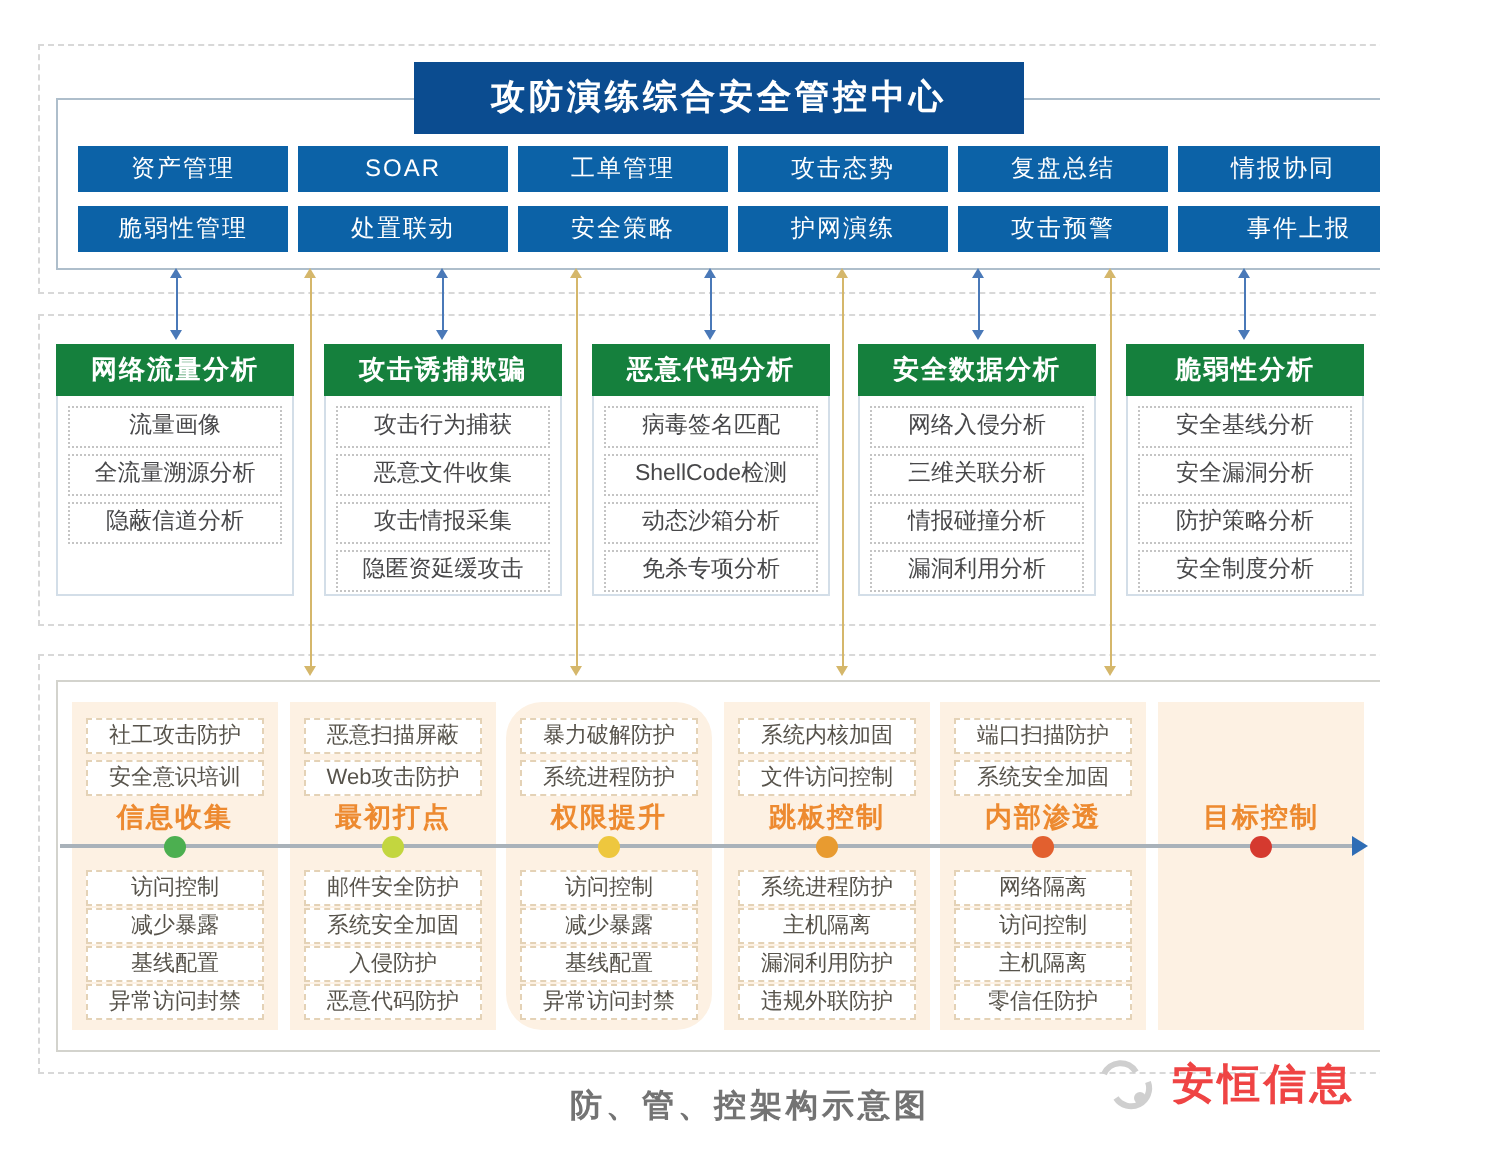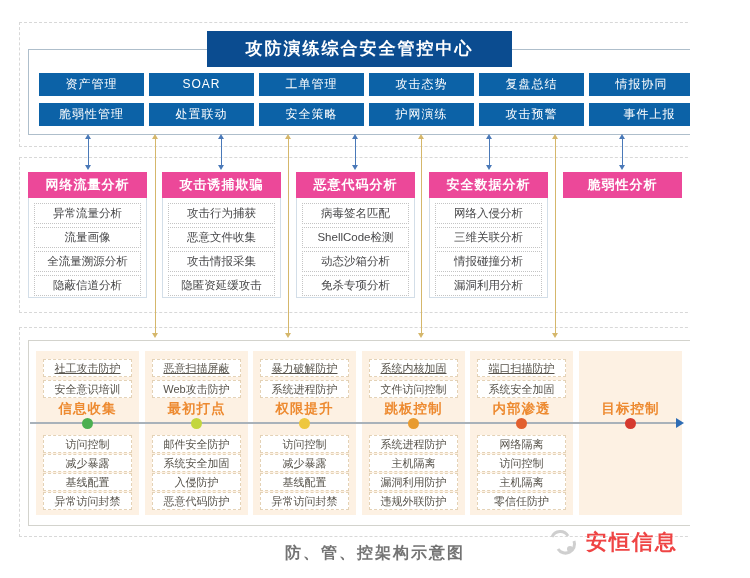--- a/index.html
+++ b/index.html
@@ -38,37 +38,37 @@
   .varrow.blue .hu { border-bottom:5px solid #4a79b8; }
   .varrow.blue .hd { border-top:5px solid #4a79b8; }
   .varrow.yellow .line { background:#d5b76b; }
   .varrow.yellow .hu { border-bottom:5px solid #d5b76b; }
   .varrow.yellow .hd { border-top:5px solid #d5b76b; }
   .varrow.b2 { top:134px; height:36px; }
   .varrow.y2 { top:134px; height:204px; }
 
   
   .acol { position:absolute; top:172px; width:119px; }
-  .acol .hdr { height:26px; background:#ec4899; color:#fff; font-size:13px; font-weight:bold;
+  .acol .hdr { height:26px; background:#15803d; color:#fff; font-size:13px; font-weight:bold;
                text-align:center; line-height:26px; letter-spacing:1px; }
   .acol .body { background:#fff; border:1px solid #d3dee8; border-top:none;
                 padding:5px 5px; display:flex; flex-direction:column; gap:3px; height:100px; }
   .acol .it { height:21px; line-height:19px; font-size:11.5px; color:#48484a; text-align:center;
               background:#fff; border:1px dotted #c4c4c4; }
 
   
   .control-box { position:absolute; left:28px; top:340px; width:664px; height:186px;
                  border:1px solid #d3d3cd; background:#fff; }
   .kpanel { position:absolute; top:351px; width:103px; height:164px; background:#fdf1e3; }
   .kpanel .kit { position:absolute; left:7px; right:7px; height:18px; background:#fff;
                  border:1px dashed #e4d2b6; font-size:11px; color:#57534b;
                  text-align:center; line-height:17px; }
   .kpanel .stage { position:absolute; left:0; right:0; top:49px; height:18px; text-align:center;
                    color:#ed8a30; font-size:13.5px; font-weight:bold; letter-spacing:1px; }
-  .kit.a1 { top:8px;text-decoration:underline; } .kit.a2 { top:29px; }
+  .kit.a1 { top:8px; } .kit.a2 { top:29px; }
   .kit.b1 { top:84px; } .kit.b2 { top:103px; } .kit.b3 { top:122px; } .kit.b4 { top:141px; }
 
   .timeline { position:absolute; left:30px; top:422px; width:648px; height:2px; background:#a9b2ba; }
   .tl-head { position:absolute; left:676px; top:418px; width:0; height:0;
              border-top:5px solid transparent; border-bottom:5px solid transparent;
              border-left:8px solid #2f6db5; }
   .dot { position:absolute; top:418px; width:11px; height:11px; border-radius:50%; }
 
   .caption { position:absolute; left:0; top:543px; width:750px; text-align:center;
              color:#737373; font-size:16px; font-weight:bold; letter-spacing:2px; }
@@ -146,21 +146,20 @@
     </div>
   <div class="varrow yellow y2" style="left:552px;">
       <span class="hu"></span>
       <span class="line"></span>
       <span class="hd"></span>
     </div>
 
   <div class="acol" style="left:28px;">
     <div class="hdr">网络流量分析</div>
     <div class="body">
-      <div class="it">异常流量分析</div>
       <div class="it">流量画像</div>
       <div class="it">全流量溯源分析</div>
       <div class="it">隐蔽信道分析</div>
     </div>
   </div>
   <div class="acol" style="left:162px;border-radius:10px;">
     <div class="hdr">攻击诱捕欺骗</div>
     <div class="body">
       <div class="it">攻击行为捕获</div>
       <div class="it">恶意文件收集</div>
@@ -181,20 +180,26 @@
     <div class="hdr">安全数据分析</div>
     <div class="body">
       <div class="it">网络入侵分析</div>
       <div class="it">三维关联分析</div>
       <div class="it">情报碰撞分析</div>
       <div class="it">漏洞利用分析</div>
     </div>
   </div>
   <div class="acol" style="left:563px;">
     <div class="hdr">脆弱性分析</div>
+    <div class="body">
+      <div class="it">安全基线分析</div>
+      <div class="it">安全漏洞分析</div>
+      <div class="it">防护策略分析</div>
+      <div class="it">安全制度分析</div>
+    </div>
   </div>
 
   <div class="control-box"></div>
 
   <div class="kpanel" style="left:36px;">
     <div class="kit a1">社工攻击防护</div>
     <div class="kit a2">安全意识培训</div>
     <div class="stage">信息收集</div>
     <div class="kit b1">访问控制</div>
     <div class="kit b2">减少暴露</div>
@@ -203,21 +208,21 @@
   </div>
   <div class="kpanel" style="left:145px;">
     <div class="kit a1">恶意扫描屏蔽</div>
     <div class="kit a2">Web攻击防护</div>
     <div class="stage">最初打点</div>
     <div class="kit b1">邮件安全防护</div>
     <div class="kit b2">系统安全加固</div>
     <div class="kit b3">入侵防护</div>
     <div class="kit b4">恶意代码防护</div>
   </div>
-  <div class="kpanel" style="left:253px;">
+  <div class="kpanel" style="left:253px;border-radius:18px;">
     <div class="kit a1">暴力破解防护</div>
     <div class="kit a2">系统进程防护</div>
     <div class="stage">权限提升</div>
     <div class="kit b1">访问控制</div>
     <div class="kit b2">减少暴露</div>
     <div class="kit b3">基线配置</div>
     <div class="kit b4">异常访问封禁</div>
   </div>
   <div class="kpanel" style="left:362px;">
     <div class="kit a1">系统内核加固</div>

